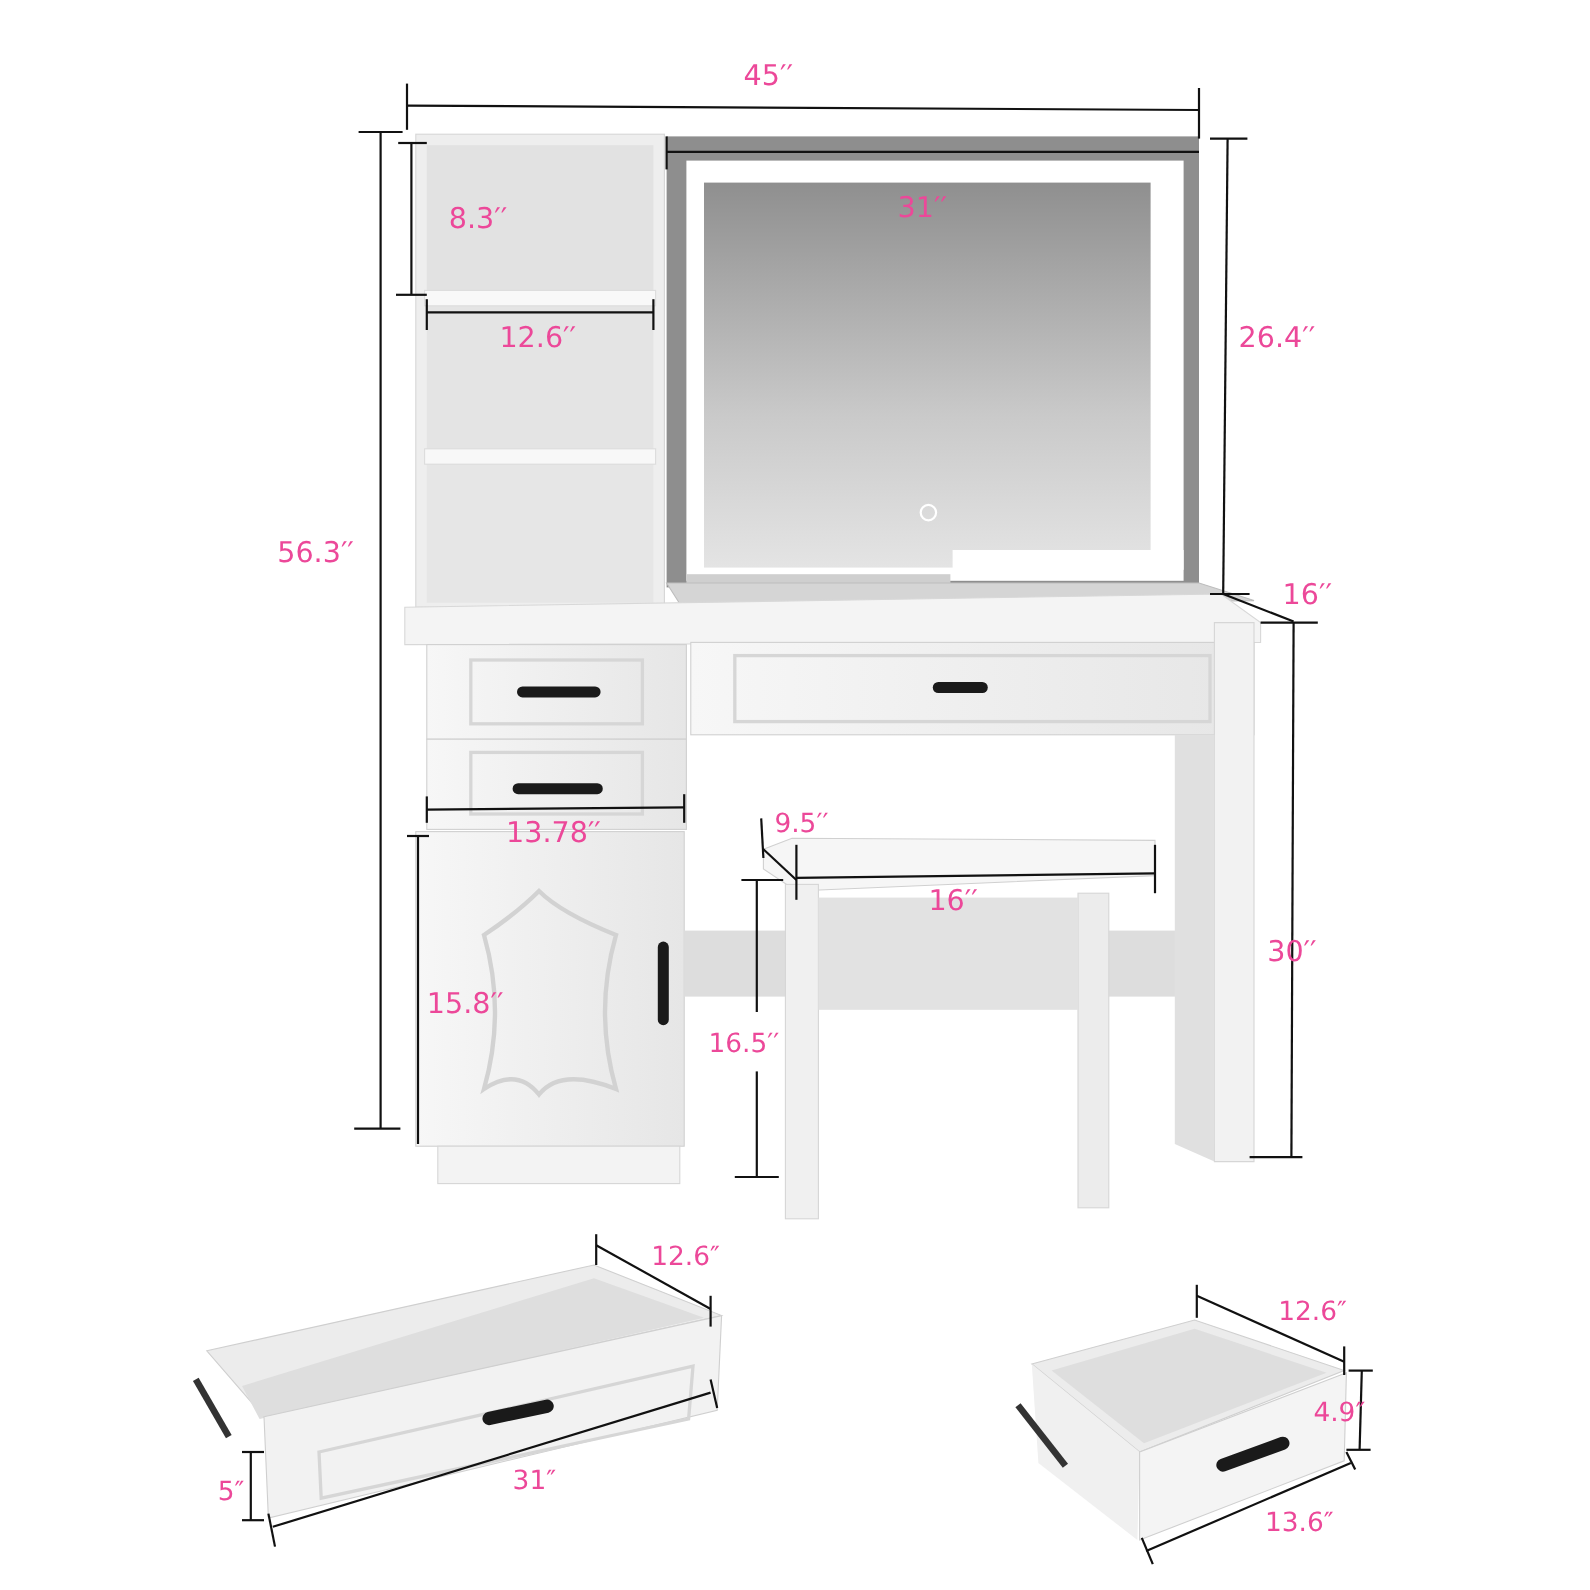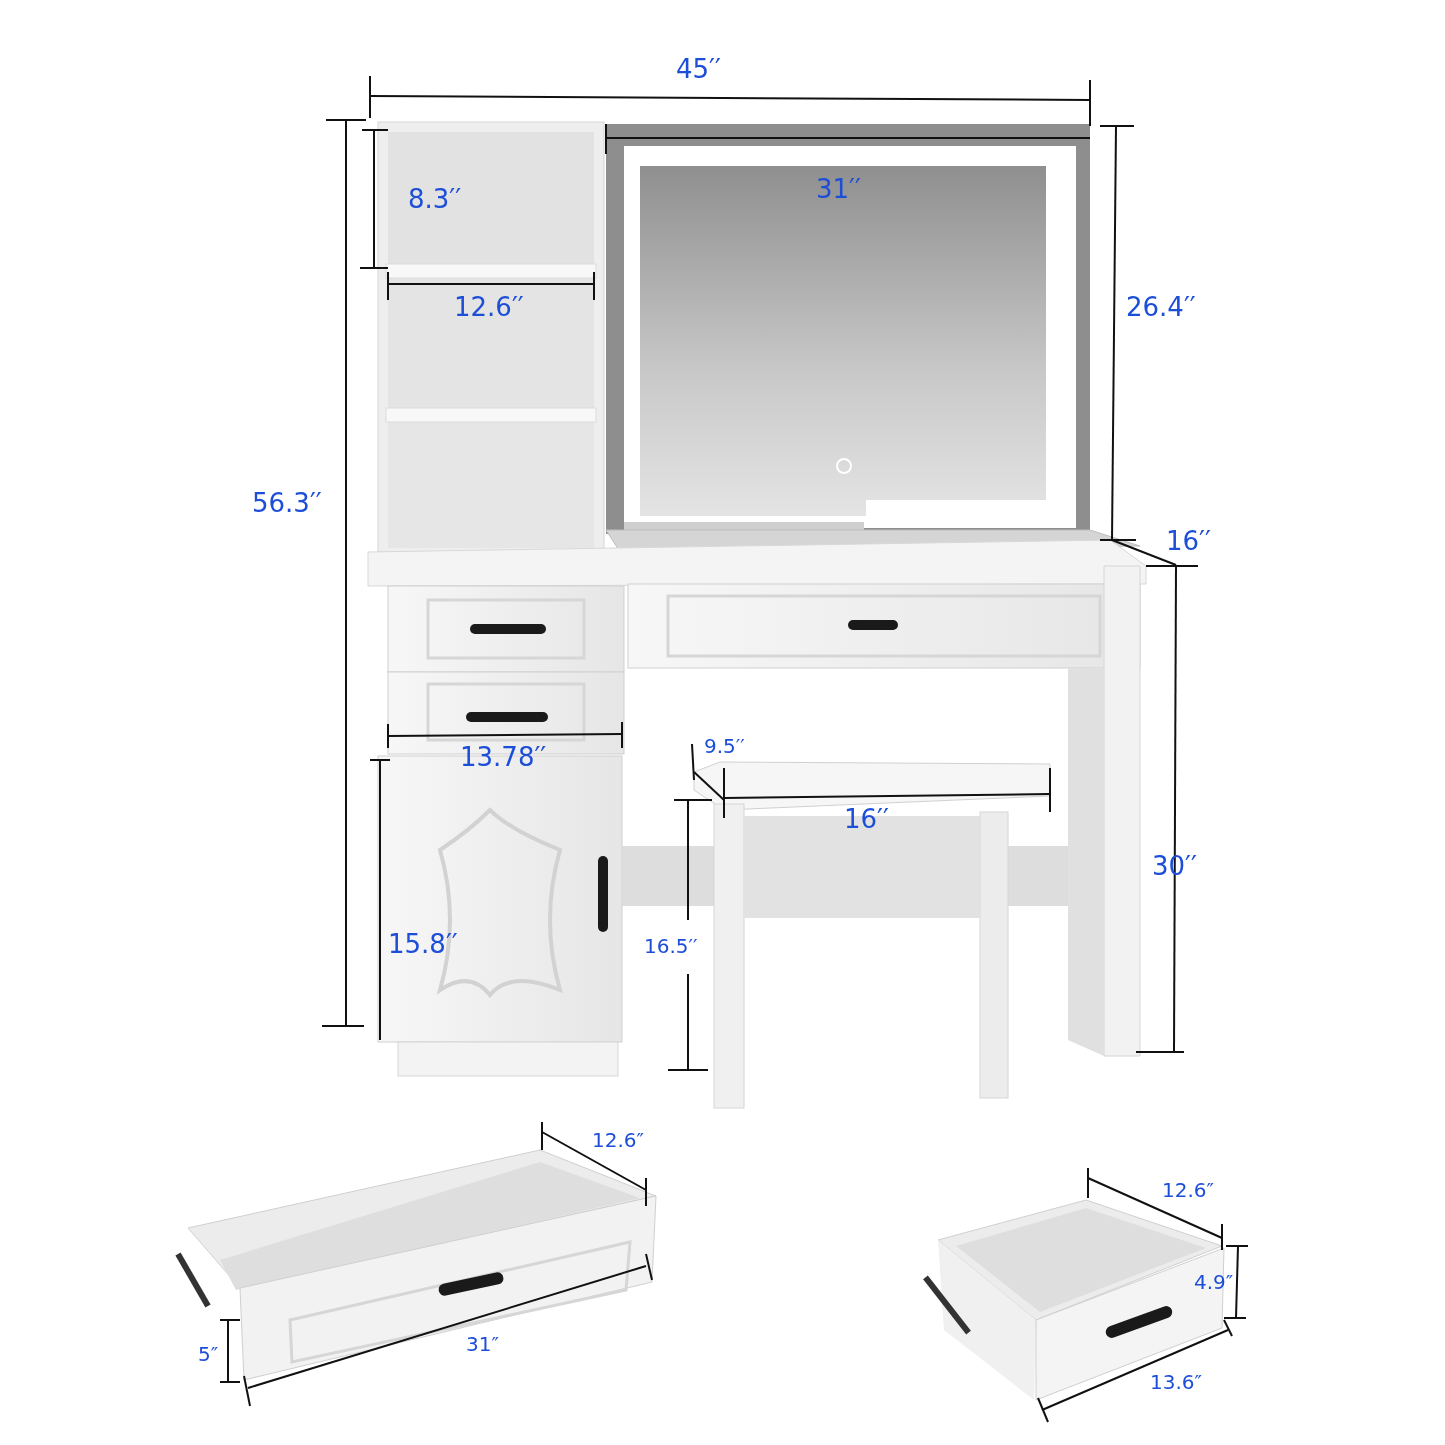--- a/index.html
+++ b/index.html
@@ -1,18 +1,18 @@
 <!DOCTYPE html>
 <html><head>
 <meta charset="utf-8">
 <style>
   html,body{margin:0;padding:0;background:#ffffff;}
   body{width:1445px;height:1445px;position:relative;overflow:hidden;font-family:"DejaVu Sans","Liberation Sans",sans-serif;color:#111;}
-  .label{position:absolute;font-size:26px;color:#1d4ed8;white-space:nowrap;line-height:1;}
-  .label.sm{font-size:20px;}
+  .label{position:absolute;font-size:26px;color:#ec4899;white-space:nowrap;line-height:1;}
+  .label.sm{font-size:24px;}
   svg{position:absolute;left:0;top:0;}
 </style>
 </head>
 <body>
 
 <svg width="1445" height="1445" viewBox="0 0 1445 1445">
   <defs>
     <linearGradient id="mirrorGrad" x1="0" y1="0" x2="0" y2="1">
       <stop offset="0" stop-color="#8f8f8f"></stop>
       <stop offset="0.6" stop-color="#c9c9c9"></stop>
@@ -175,21 +175,21 @@
 
 <span class="label" style="left:676px;top:56px;">45′′</span>
 <span class="label" style="left:816px;top:152px;margin-top:24px;">31′′</span>
 <span class="label" style="left:378px;top:186px;padding-left:30px;">8.3′′</span>
 <span class="label" style="left:454px;top:294px;">12.6′′</span>
 <span class="label" style="left:1126px;top:294px;">26.4′′</span>
 <span class="label" style="left:252px;top:490px;">56.3′′</span>
 <span class="label" style="left:1166px;top:528px;">16′′</span>
 <span class="label" style="left:460px;top:744px;">13.78′′</span>
 <span class="label" style="left:1152px;top:806px;margin-top:47px;">30′′</span>
-<span class="label" style="left:388px;top:900px;margin-top:31px;">15.8′′</span>
+<span class="label" style="left:388px;top:900px;">15.8′′</span>
 
 <span class="label sm" style="left:704px;top:736px;">9.5′′</span>
 <span class="label" style="left:844px;top:806px;">16′′</span>
 <span class="label sm" style="left:644px;top:936px;text-align:center;">16.5′′</span>
 
 <span class="label sm" style="left:592px;top:1130px;">12.6″</span>
 <span class="label sm" style="left:466px;top:1334px;">31″</span>
 <span class="label sm" style="left:198px;top:1344px;">5″</span>
 
 <span class="label sm" style="left:1162px;top:1180px;">12.6″</span>

